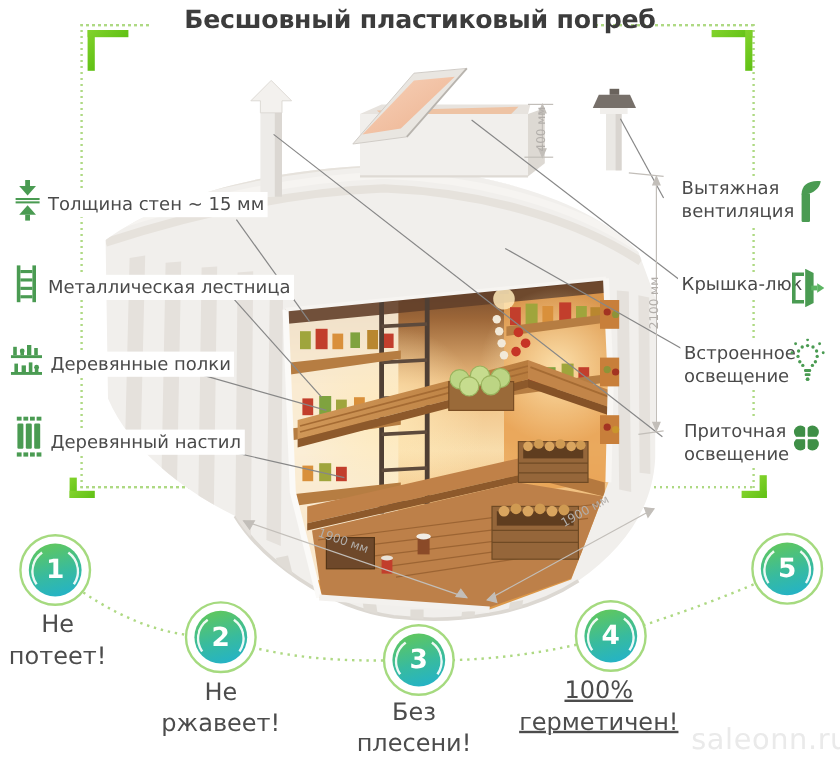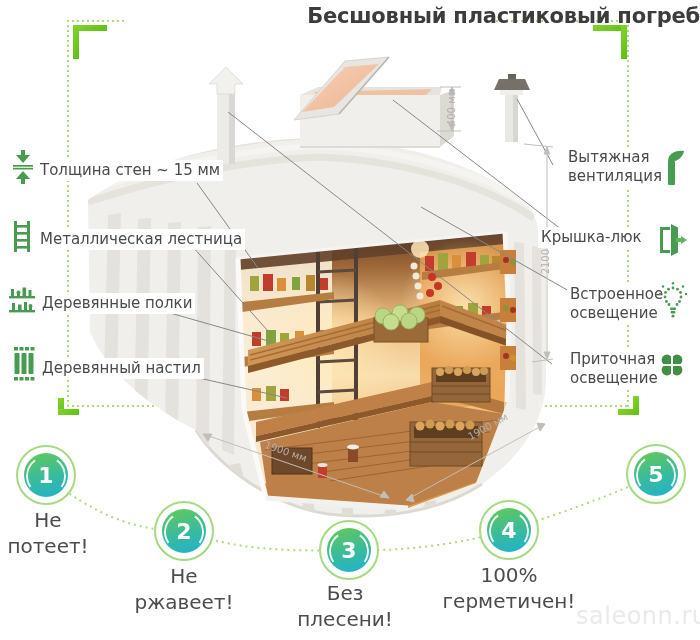--- a/index.html
+++ b/index.html
@@ -1,18 +1,18 @@
 <!DOCTYPE html>
 <html><head>
 <meta charset="utf-8">
 <style>
   html,body{margin:0;padding:0;background:#fff;}
   .stage{position:relative;width:700px;height:640px;background:#fff;overflow:hidden;
          font-family:"DejaVu Sans","Liberation Sans",sans-serif;color:#4a4a4a;}
-  .title{position:absolute;top:4px;left:0;width:100%;text-align:right;
+  .title{position:absolute;top:4px;left:0;width:100%;text-align:center;
          font-size:21px;font-weight:bold;color:#3c3c3c;letter-spacing:-0.2px;}
   
   .dotted-h{position:absolute;height:2px;
     background-image:repeating-linear-gradient(90deg,#aed983 0 2px,transparent 2px 5px);}
   .dotted-v{position:absolute;width:2px;
     background-image:repeating-linear-gradient(180deg,#aed983 0 2px,transparent 2px 5px);}
   .bracket{position:absolute;background:linear-gradient(135deg,#83d32c,#5fc014);}
   
   .side-label{position:absolute;font-size:15px;color:#4a4a4a;background:#fff;
     padding:1px 3px;line-height:1.28;}
@@ -410,21 +410,21 @@
   <div class="side-label" style="left:565px;top:147px;width:92px;">Вытяжная вентиляция</div>
 
   <div class="side-label" style="left:39px;top:358px;">Деревянный настил</div>
   <div class="icon" style="left:659px;top:149px;">
     <svg width="26" height="36" viewBox="0 0 26 36" fill="#4a9b52">
       <rect x="9" y="12" width="7" height="24" rx="1"></rect>
       <path d="M9,13 C9,5 15,1 25,2 C24,8 19,12 12,13 Z"></path>
     </svg>
   </div>
 
-  <div class="side-label" style="left:538px;top:227px;">Крышка-люк</div>
+  <div class="side-label" style="left:565px;top:227px;">Крышка-люк</div>
   <div class="icon" style="left:657px;top:224px;">
     <svg width="30" height="32" viewBox="0 0 30 32" fill="#4a9b52">
       <path d="M3,3 L13,3 L13,6 L6,6 L6,26 L13,26 L13,29 L3,29 Z"></path>
       <polygon points="14,0 21,3.5 21,28.5 14,32"></polygon>
       <rect x="19" y="14" width="5" height="4" fill="#5db563"></rect>
       <polygon points="24,12 30,16 24,20" fill="#5db563"></polygon>
     </svg>
   </div>
 
   <div class="side-label" style="left:567px;top:284px;width:92px;">Встроенное освещение</div>
@@ -487,21 +487,21 @@
         <span>3</span>
       </div>
   </div>
   <div class="ben-label" style="left:285px;top:581px;width:120px;">Без плесени!</div>
 
   <div class="ben" style="left:479px;top:500px;">
     <div class="ben-inner">
         <span>4</span>
       </div>
   </div>
-  <div class="ben-label" style="left:434px;top:563px;width:150px;">100% герметичен!</div>
+  <div class="ben-label" style="left:424px;top:563px;width:150px;text-decoration:underline;">100% герметичен!</div>
 
   <div class="ben" style="left:626px;top:444px;">
     <div class="ben-inner">
         <span>5</span>
       </div>
   </div>
 
   <div class="watermark">saleonn.ru</div>
 </div>
 

